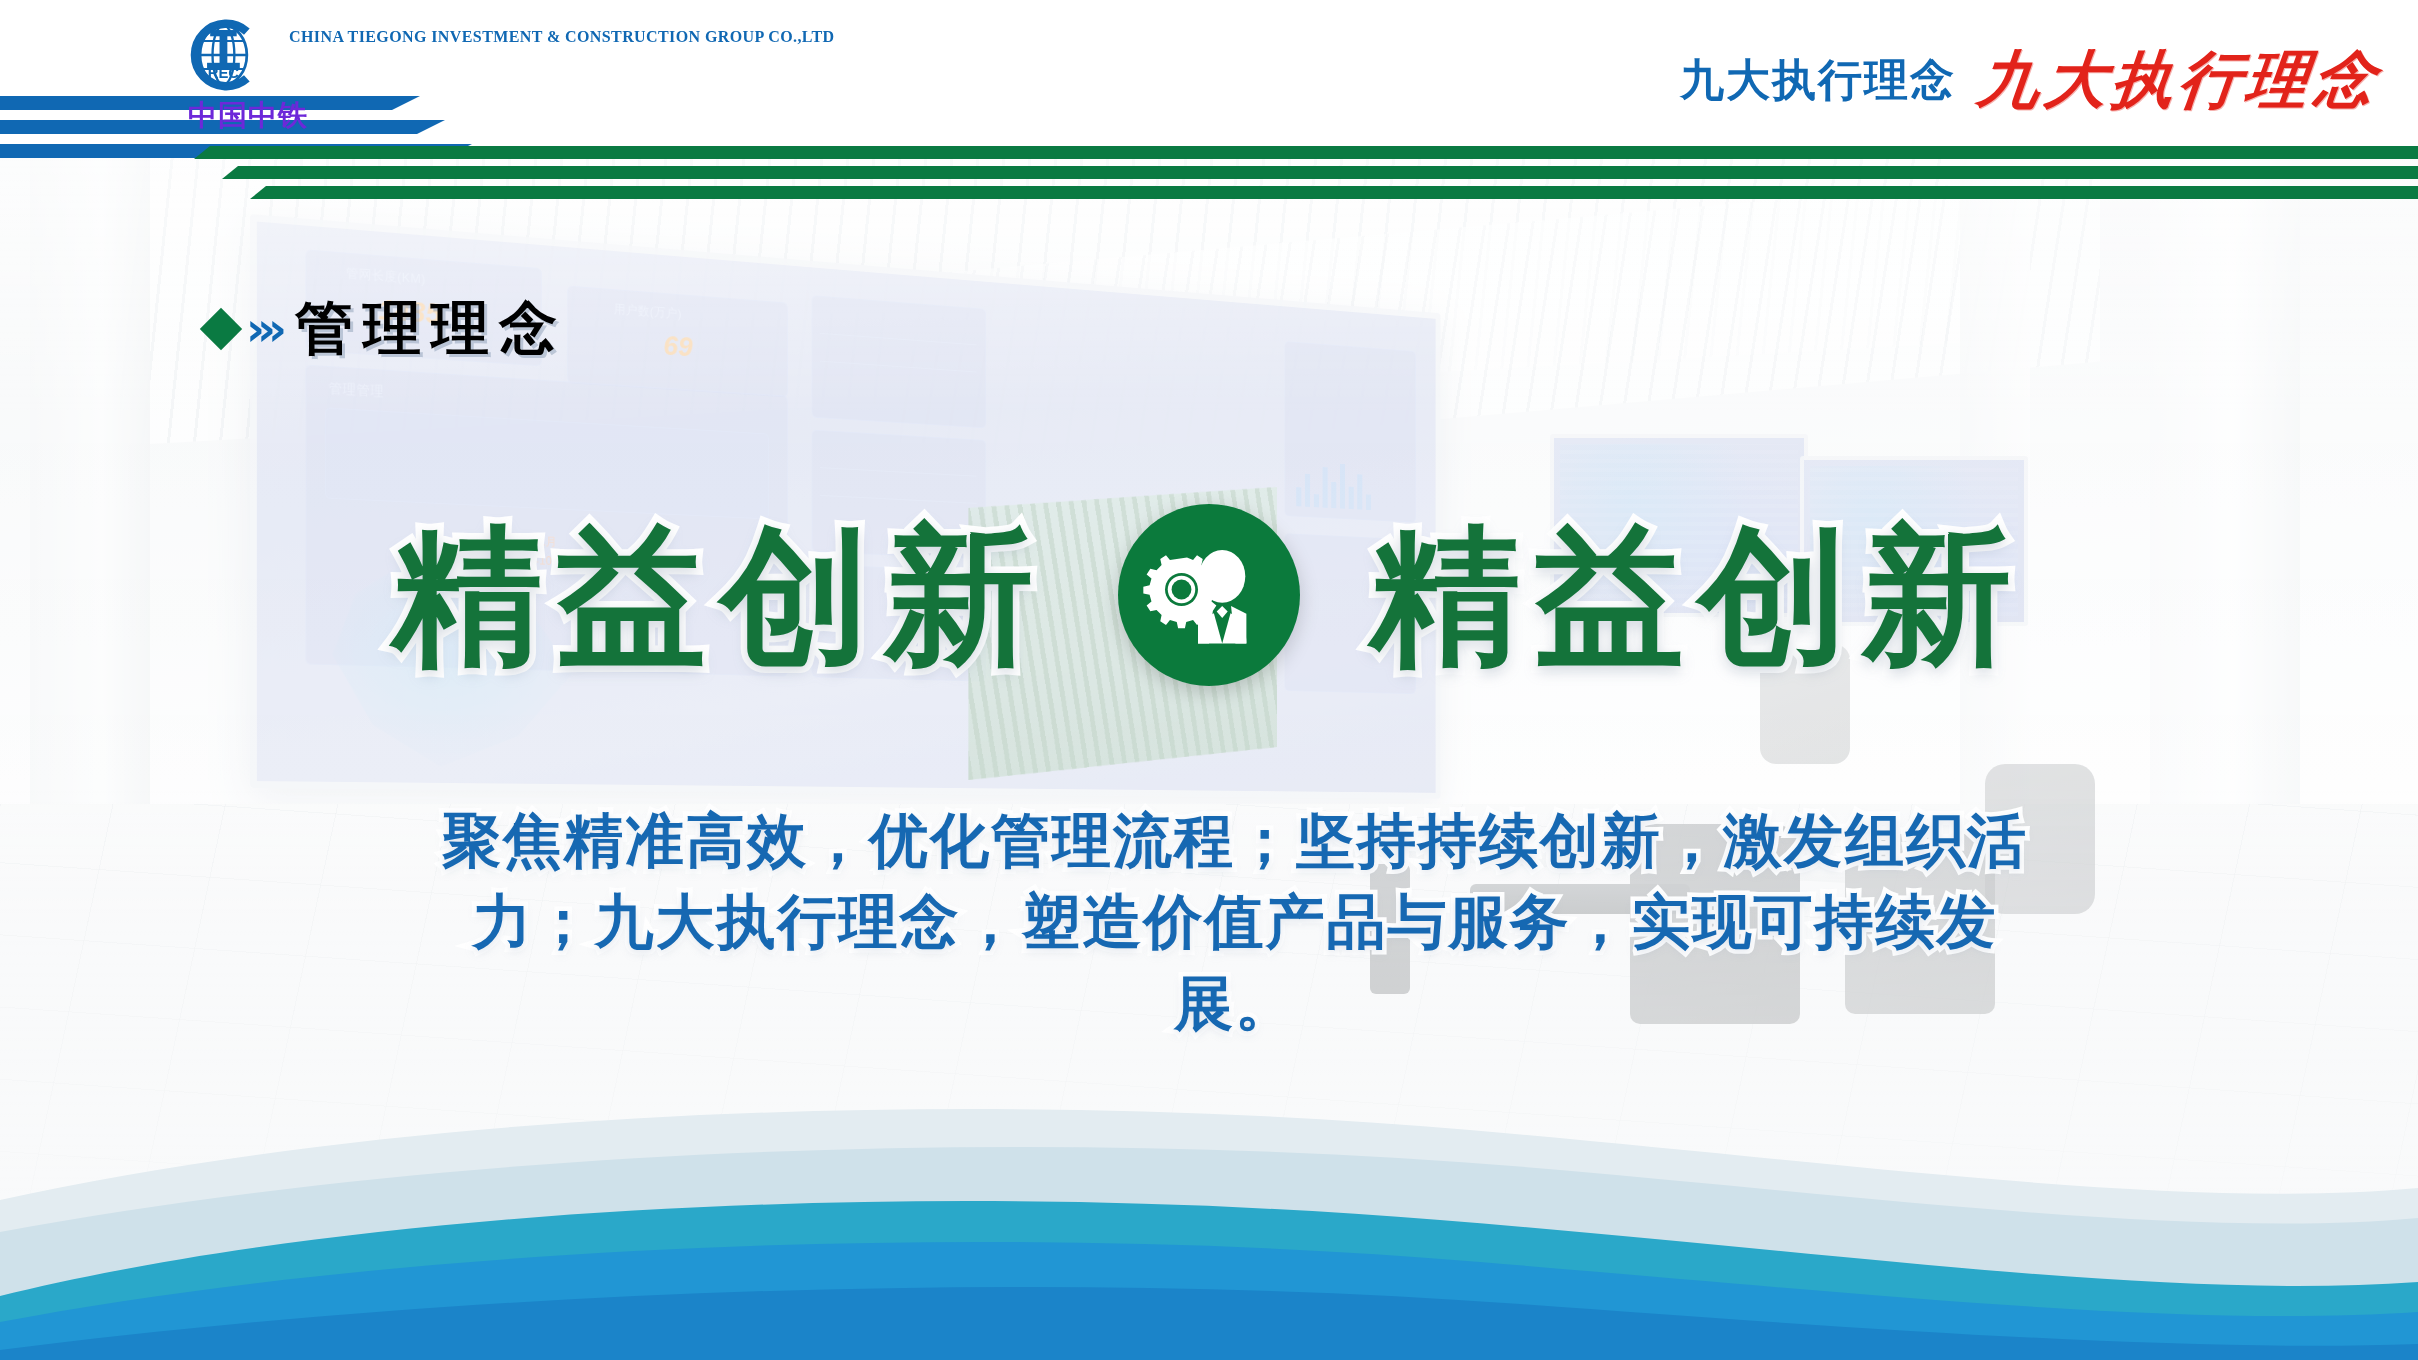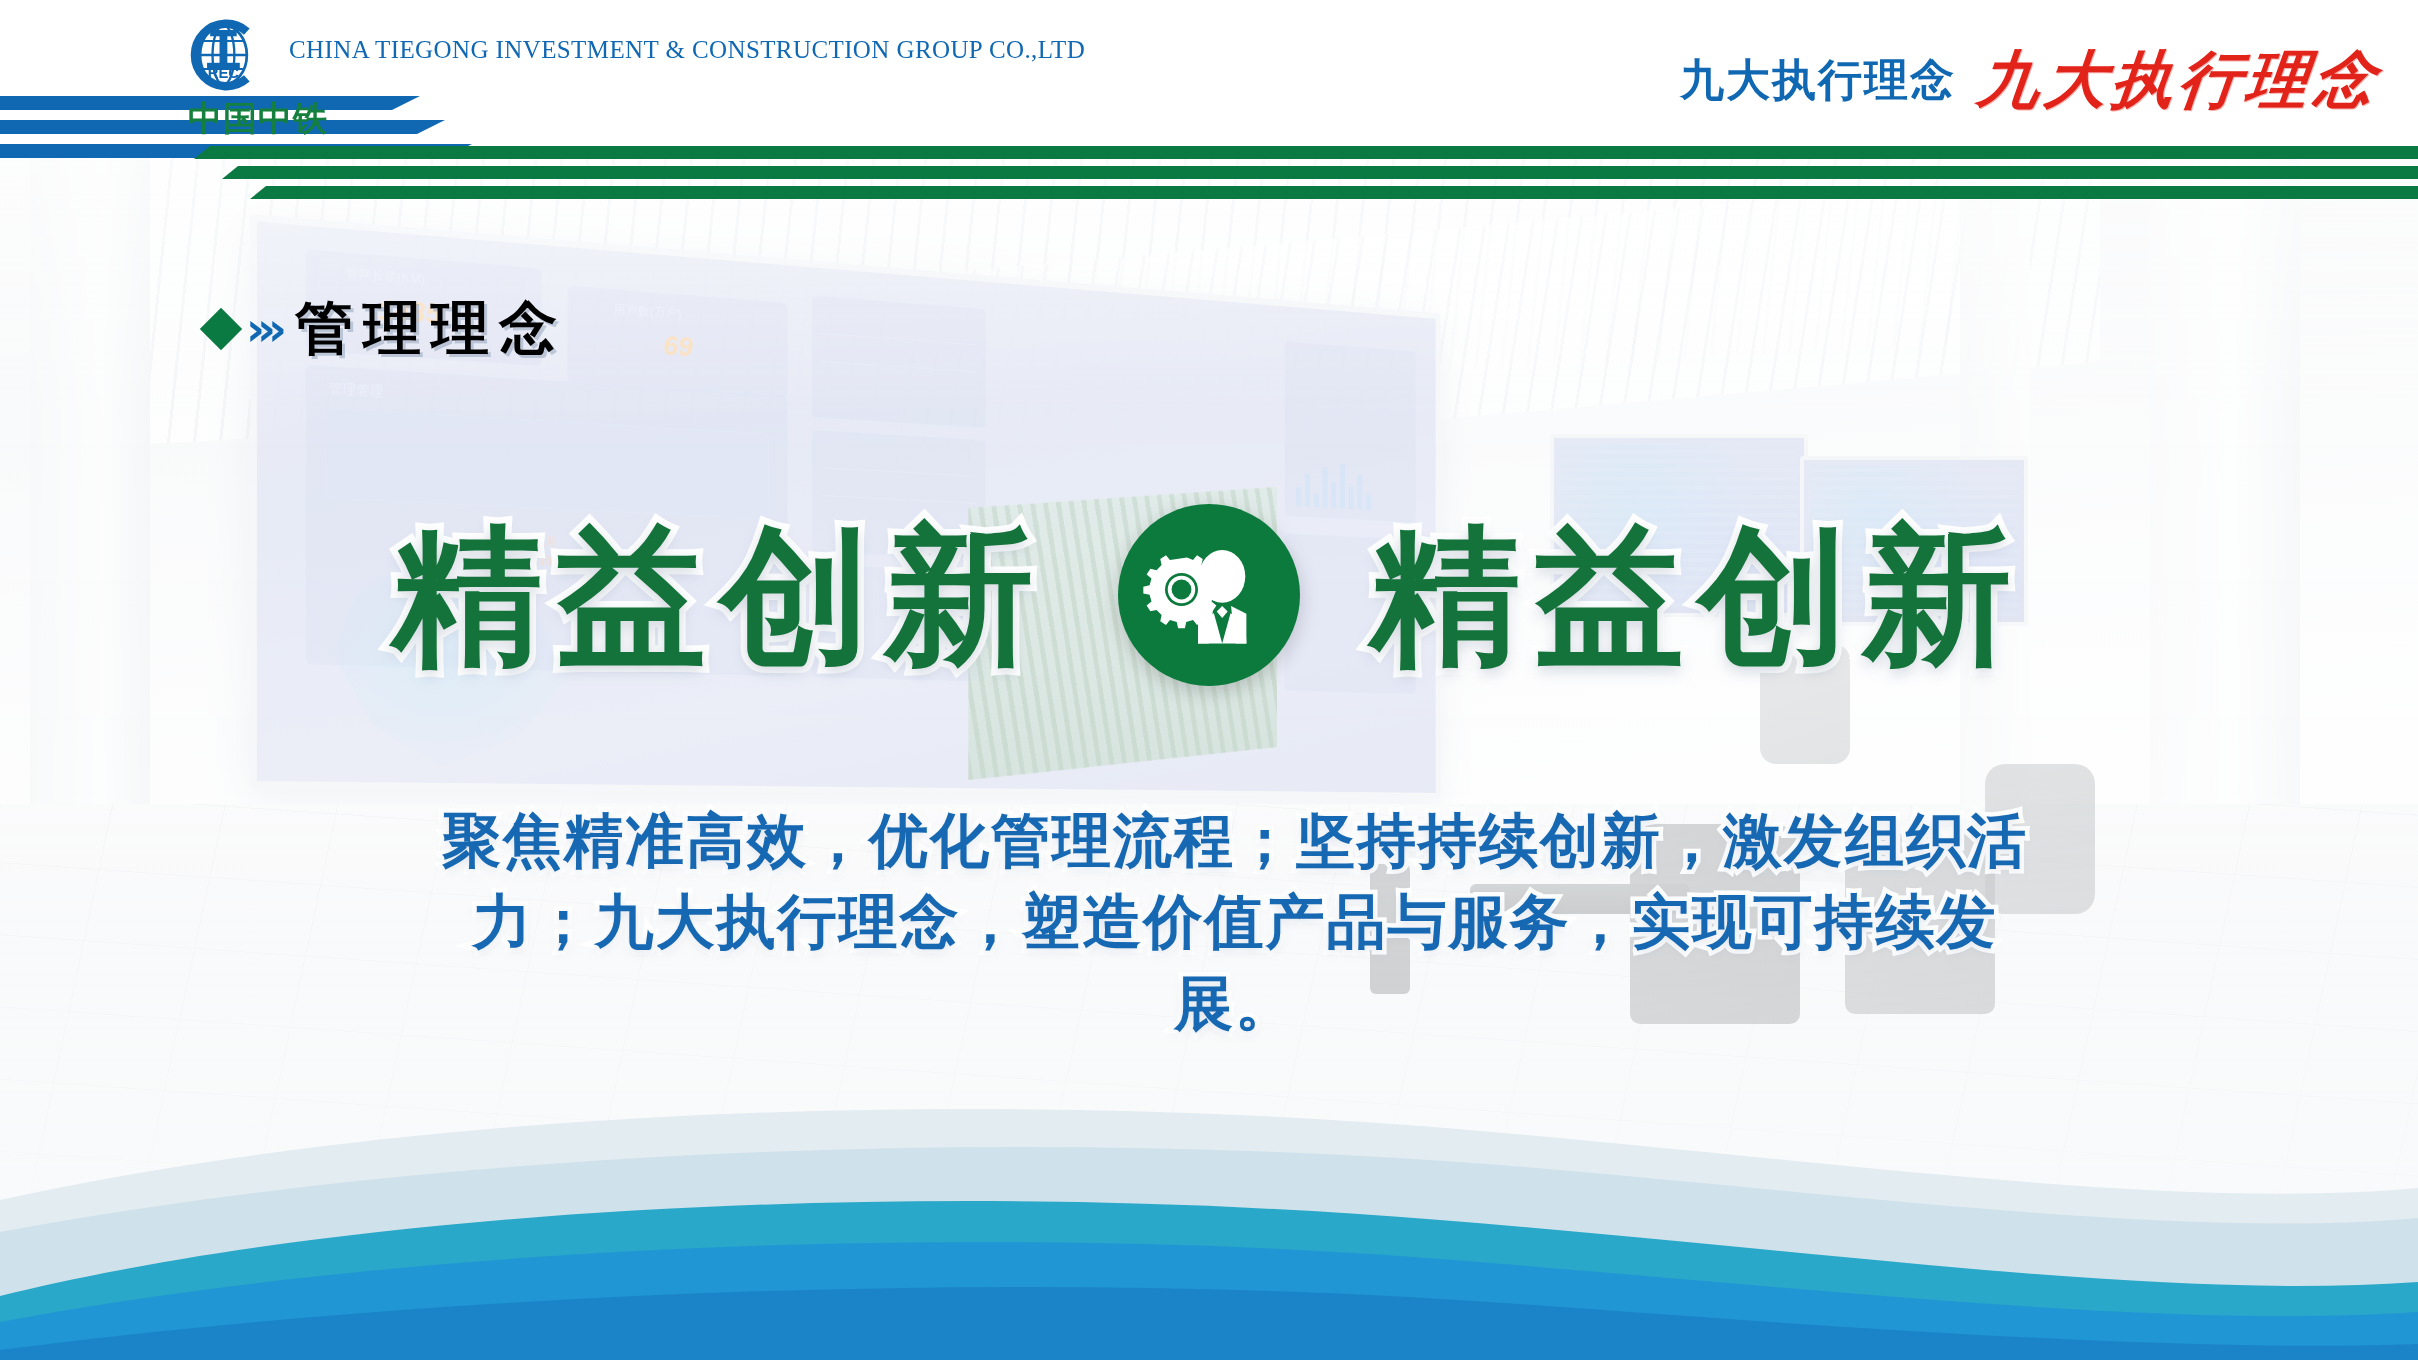--- a/index.html
+++ b/index.html
@@ -104,27 +104,27 @@
   .bstripe.s2{top:24px;width:455px;clip-path:polygon(0 0,455px 0,427px 14px,0 14px);}
   .bstripe.s3{top:48px;width:482px;clip-path:polygon(0 0,482px 0,454px 14px,0 14px);}
   .green-stripes{position:absolute;left:0;top:150px;width:2418px;height:46px;}
   .gstripe{position:absolute;height:13px;background:#0a7a42;right:0;}
   .gstripe.g1{top:-4px;left:194px;clip-path:polygon(16px 0,100% 0,100% 13px,0 13px);}
   .gstripe.g2{top:16px;left:222px;clip-path:polygon(16px 0,100% 0,100% 13px,0 13px);}
   .gstripe.g3{top:36px;left:250px;clip-path:polygon(16px 0,100% 0,100% 13px,0 13px);}
 
   .logo-block{position:absolute;left:186px;top:16px;display:flex;align-items:flex-start;gap:25px;}
   .logo-mark{width:78px;height:78px;flex:none;}
-  .logo-cn{position:absolute;left:188px;top:96px;font-size:34px;font-weight:bold;color:#15803d;
+  .logo-cn{position:absolute;left:188px;top:96px;font-size:29px;font-weight:bold;color:#6d28d9;
     letter-spacing:1px;font-family:"DejaVu Sans","Liberation Sans",sans-serif;}
   .brand-wrap{display:flex;flex-direction:column;justify-content:flex-start;padding-top:6px;}
   .brand-cn{font-size:46px;font-weight:bold;color:#1068b3;letter-spacing:1px;line-height:1.05;
     font-family:"DejaVu Sans","Liberation Sans",sans-serif;}
-  .brand-en{font-size:25px;color:#1068b3;letter-spacing:.4px;margin-top:14px;
-    font-family:"Liberation Serif","DejaVu Serif",serif;font-weight:400;}
+  .brand-en{font-size:16px;color:#1068b3;letter-spacing:.4px;margin-top:6px;
+    font-family:"Liberation Serif","DejaVu Serif",serif;font-weight:700;}
 
   .hdr-right{position:absolute;right:38px;top:38px;display:flex;align-items:center;gap:22px;}
   .hdr-right-cn{font-size:44px;font-weight:bold;color:#1068b3;letter-spacing:2px;
     font-family:"DejaVu Sans","Liberation Sans",sans-serif;}
   .hdr-right-red{font-size:62px;font-weight:bold;color:#e2231a;letter-spacing:5px;
     font-family:"DejaVu Serif","Liberation Serif",serif;
     font-style:italic;transform:skewX(-6deg);
     text-shadow:1px 1px 0 rgba(226,35,26,.35);}
 
   

